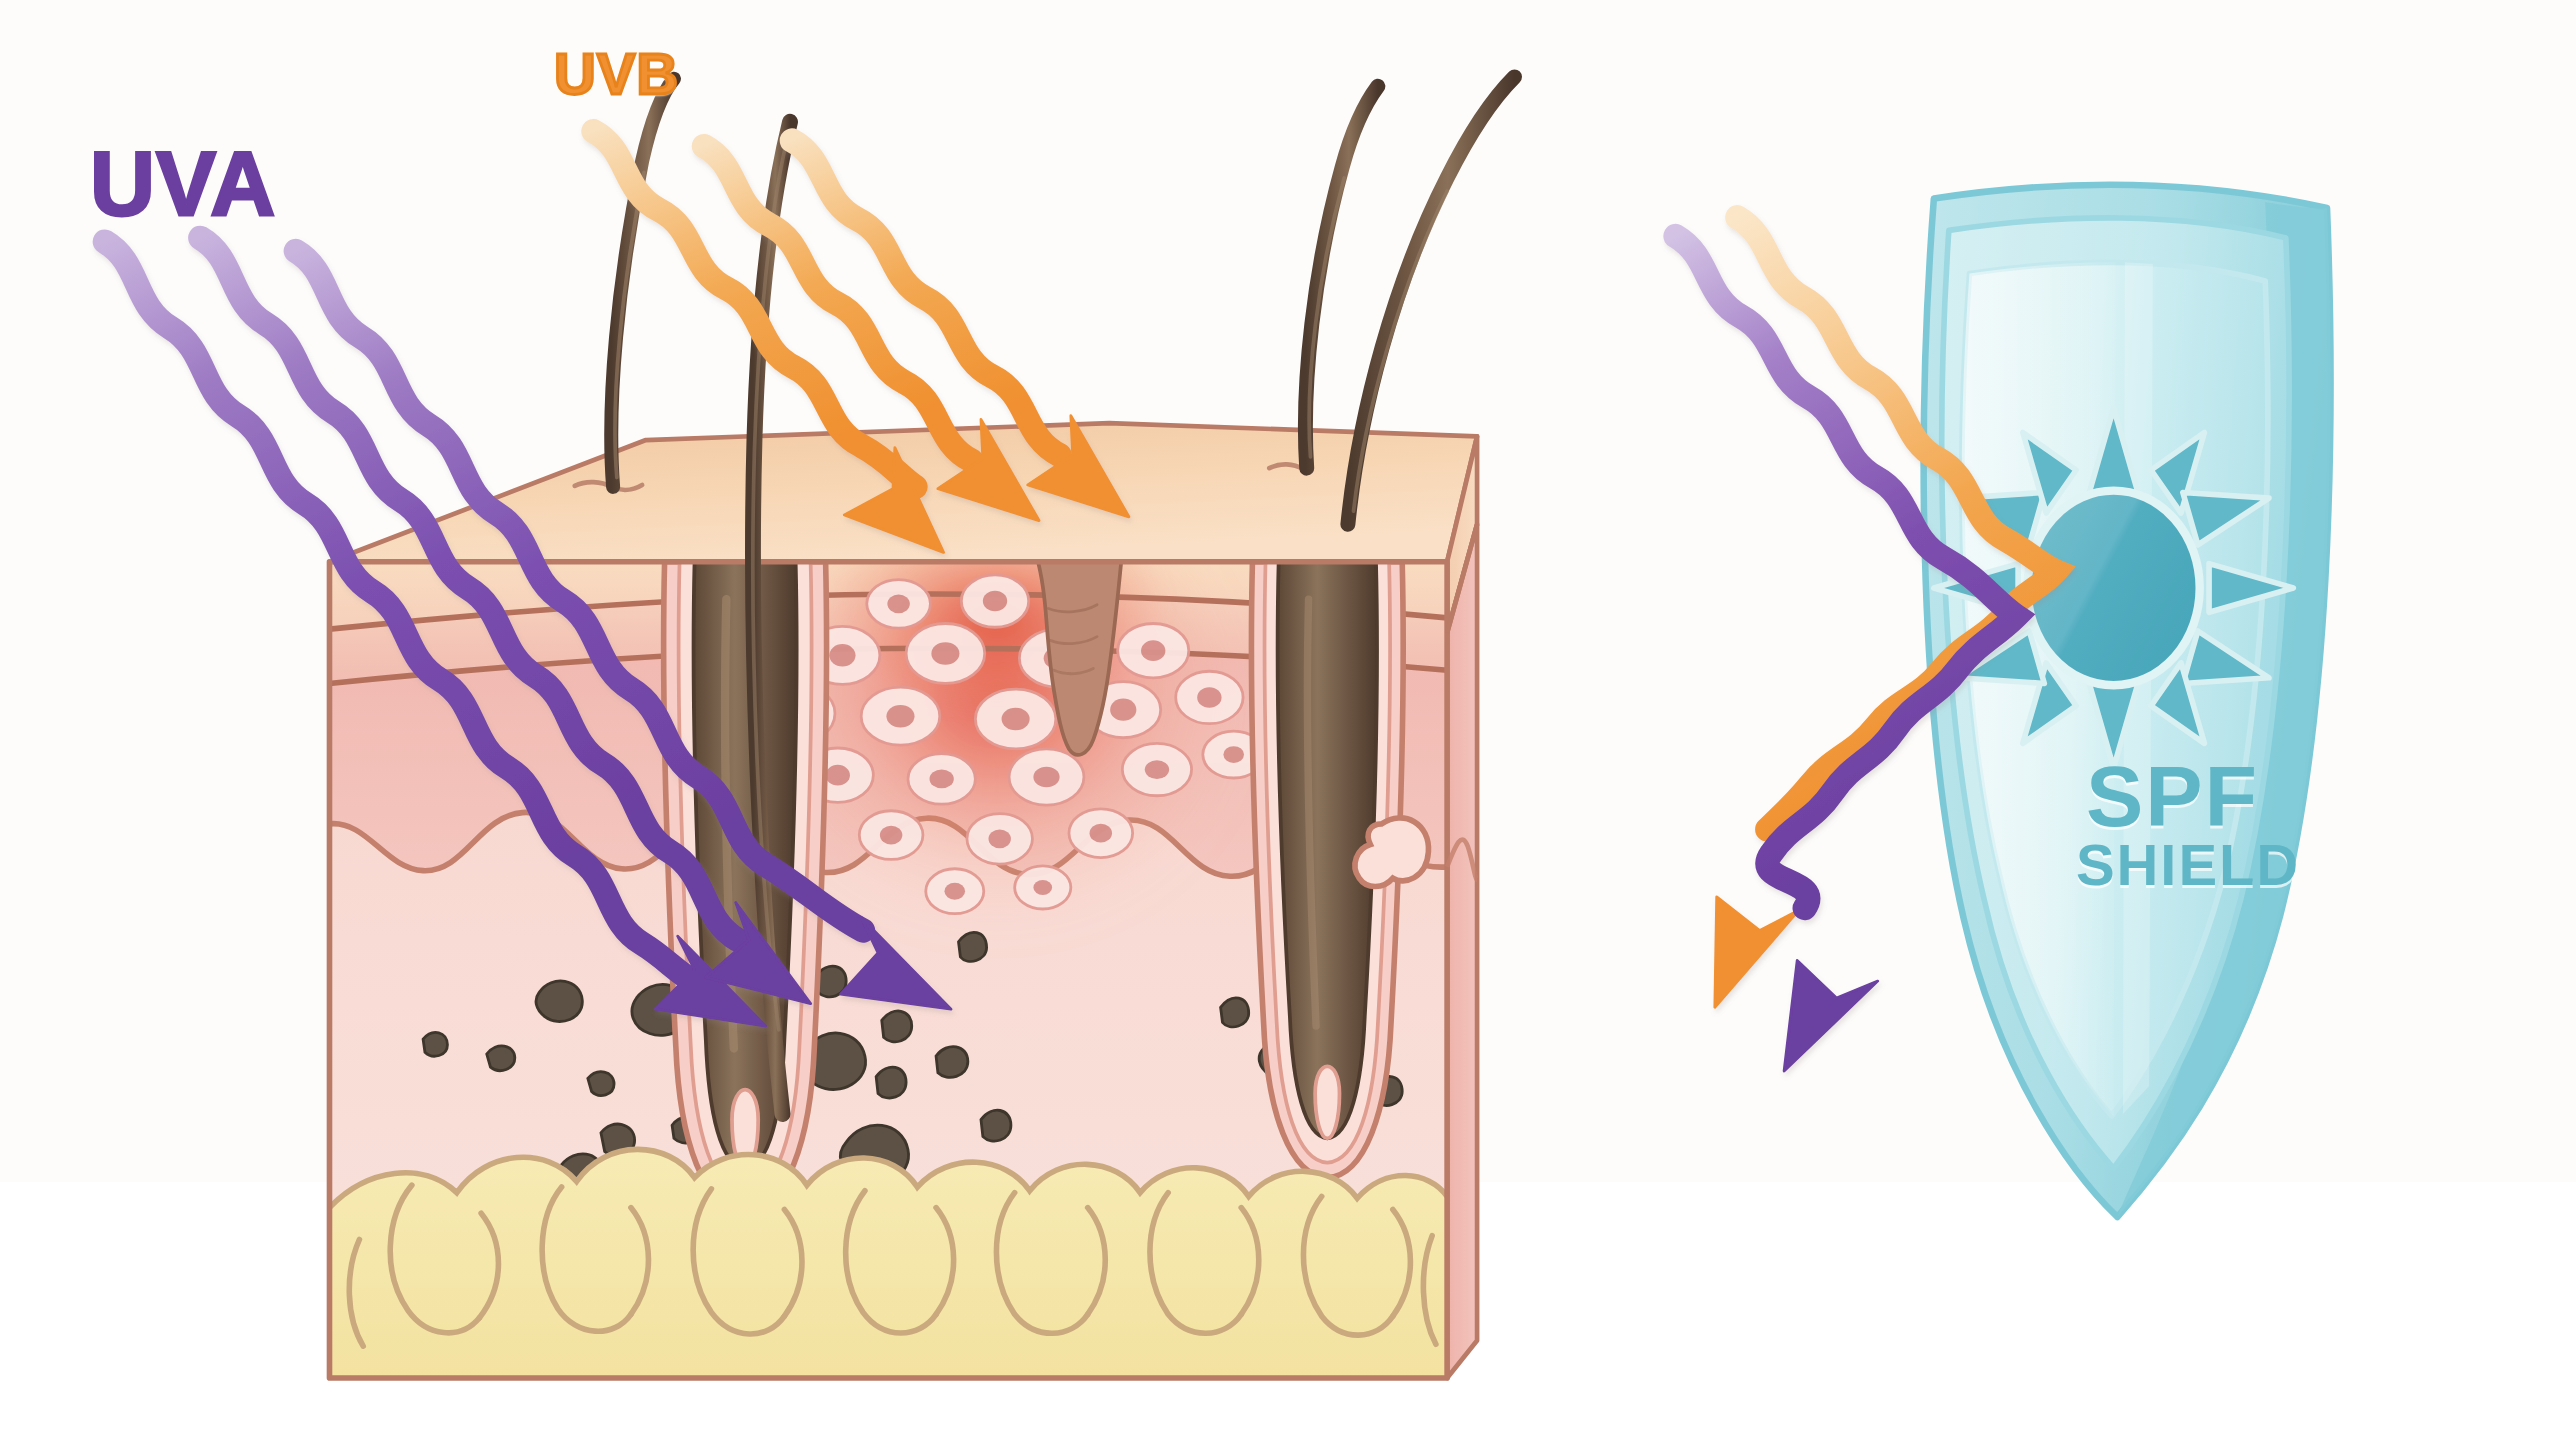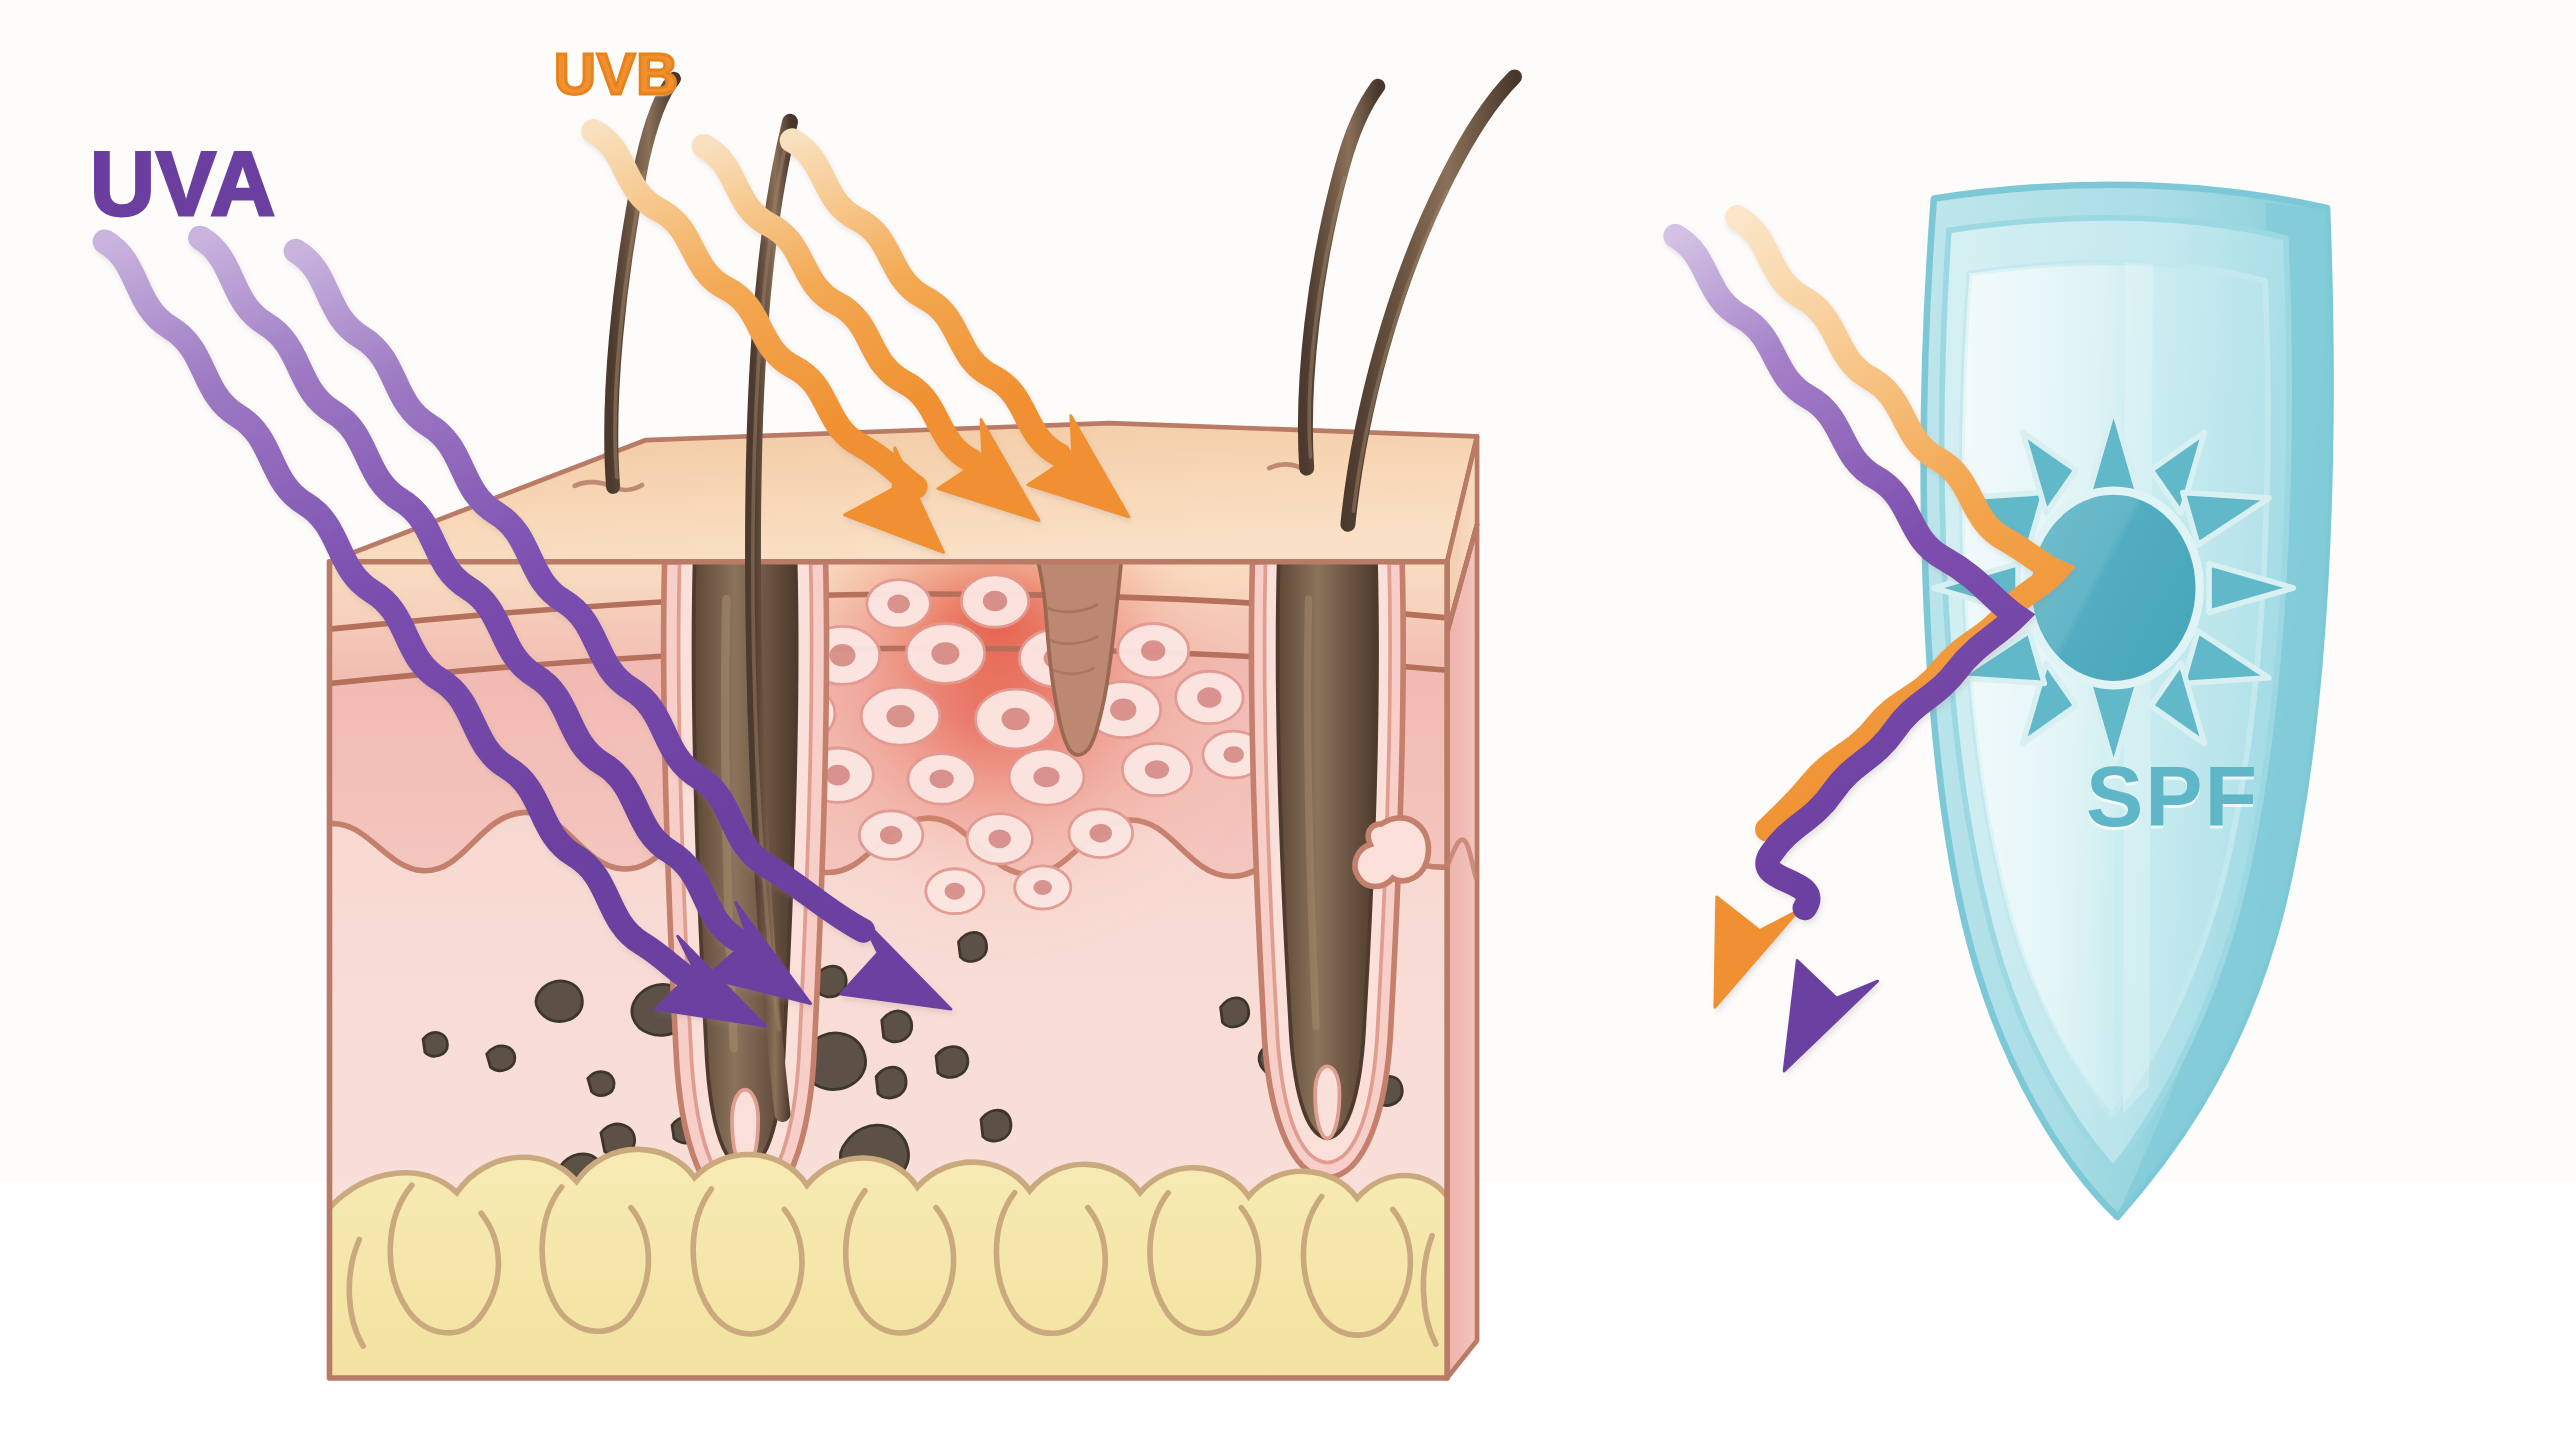--- a/index.html
+++ b/index.html
@@ -615,15 +615,16 @@
                C 2002,812 1980,814 1958,846
                C 1936,878 1914,880 1892,912
                C 1870,944 1950,938 1928,970"></path>
       <path fill="#6B3FA0" stroke="#6B3FA0" stroke-width="3" stroke-linejoin="round" d="M 1906,1144 L 1920,1026 L 1962,1066 L 2006,1048 Z"></path>
     </g>
   </svg>
 
   <div class="lbl" id="uva-label">UVA</div>
   <div class="lbl" id="uvb-label">UVB</div>
   <div class="shield-txt" id="spf-text">SPF</div>
+  <div class="shield-txt" id="shield-text">SHIELD</div>
 
 </div>
 
 
 </body></html>

